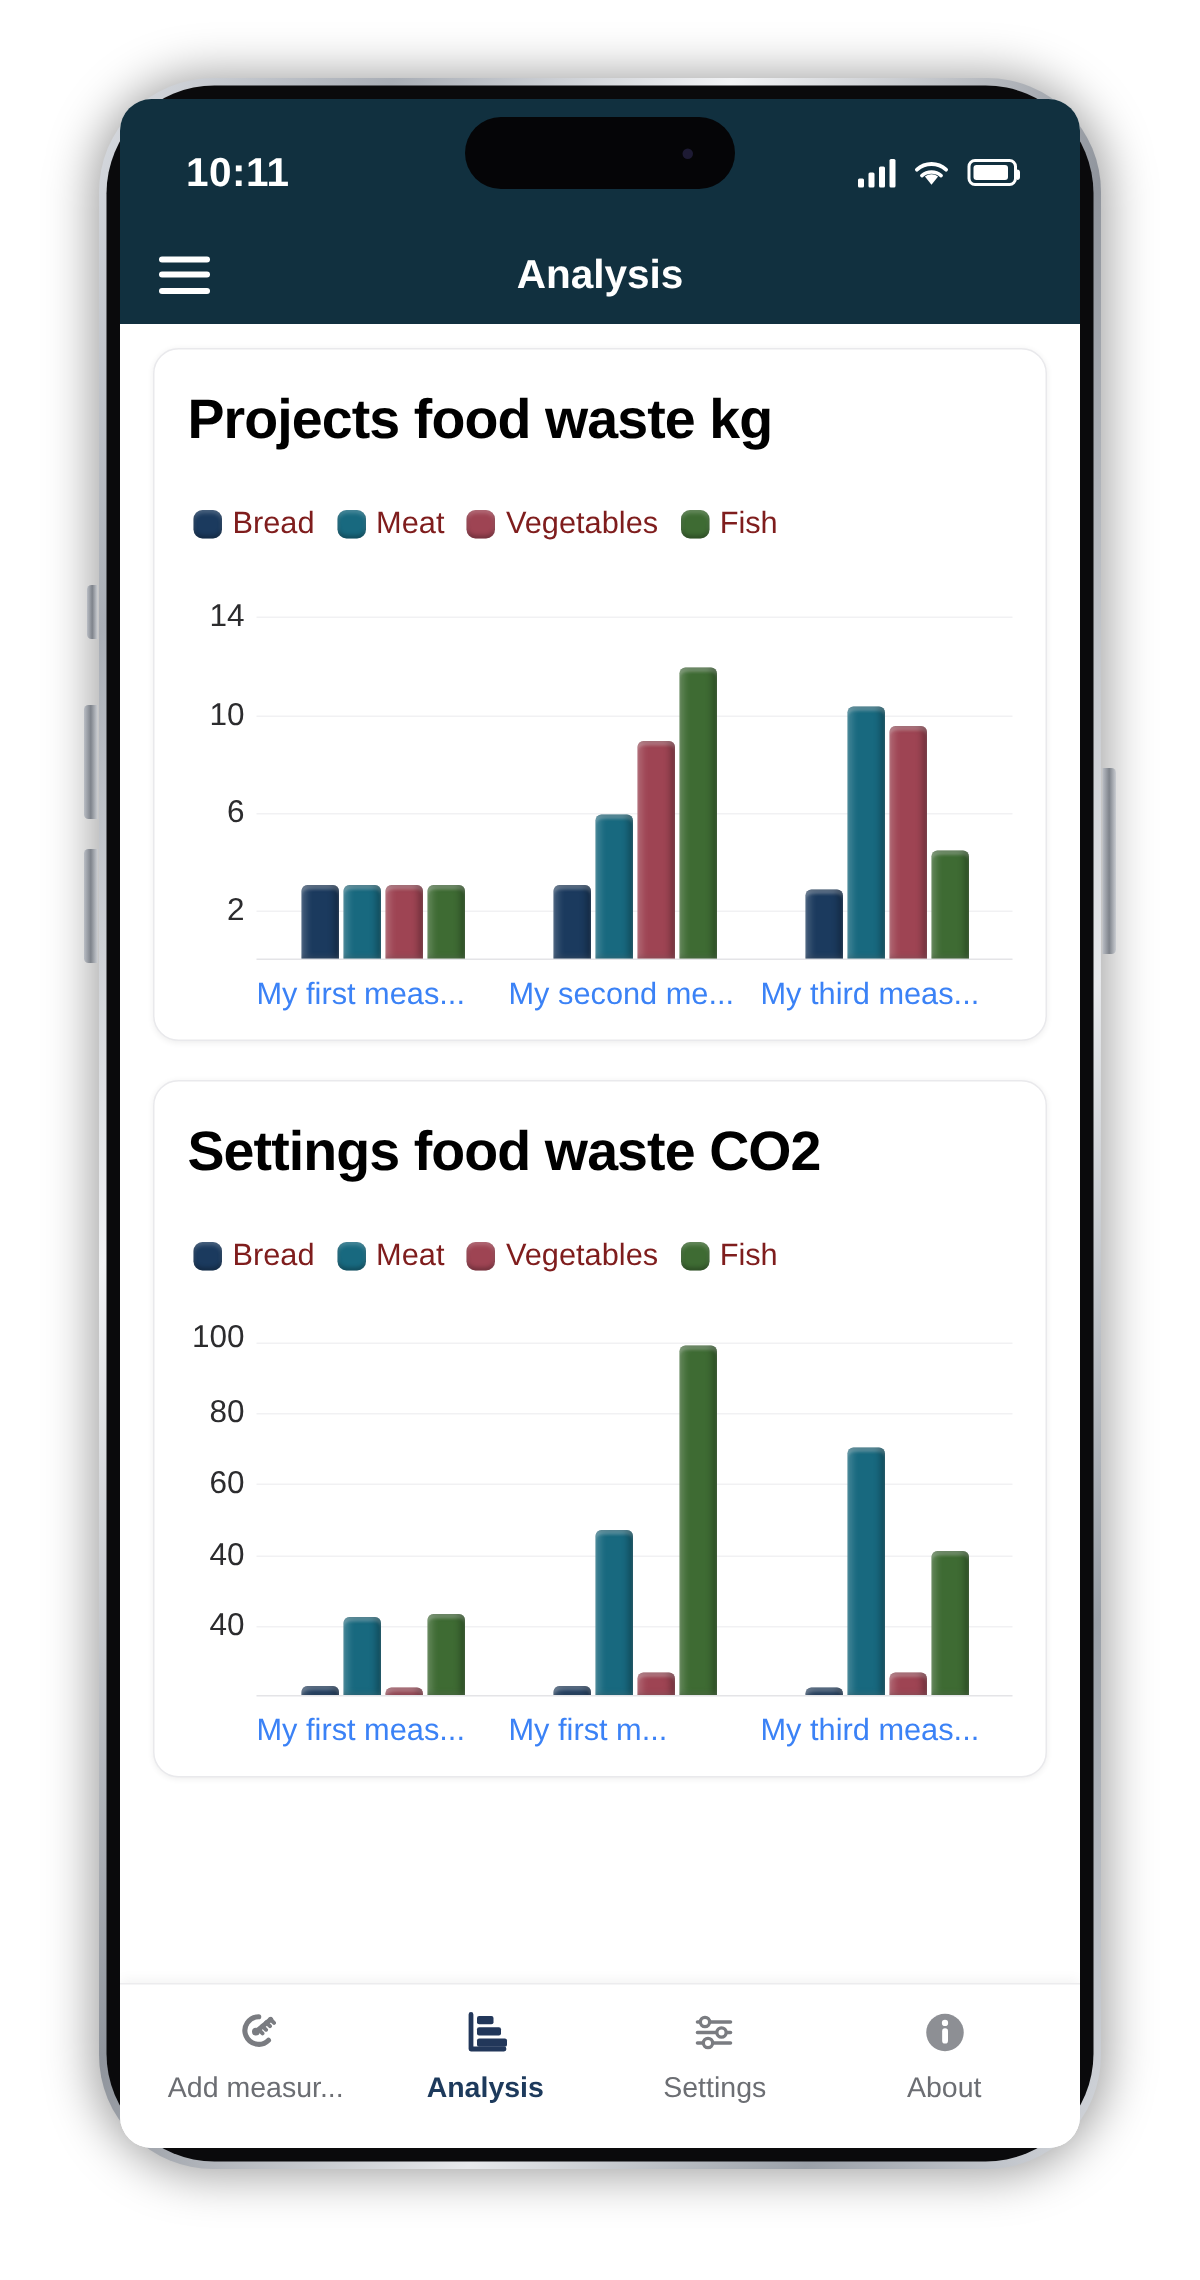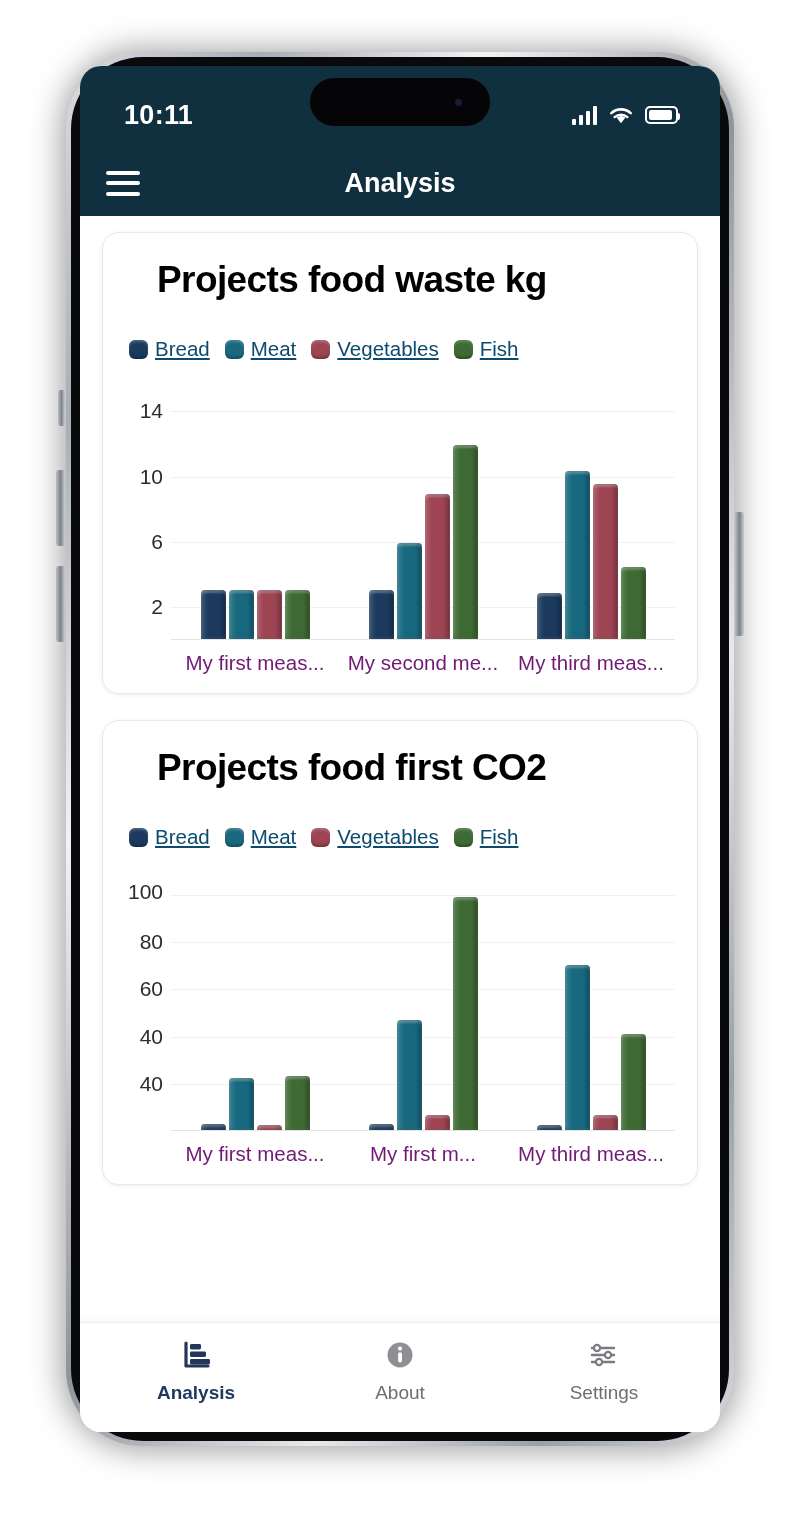--- a/index.html
+++ b/index.html
@@ -120,33 +120,33 @@
   .card{
     background:#fff;
     border:1px solid #e9e9ec;
     border-radius:17px;
     box-shadow:0 1px 4px rgba(0,0,0,.07);
     padding:26px 22px 18px 22px;
     margin-bottom:26px;
   }
   .card-title{
     font-size:37px; font-weight:bold; color:#000;
-    letter-spacing:-.6px; margin-bottom:36px;margin-left:32px;
+    letter-spacing:-.6px; margin-bottom:36px;
   }
 
   .legend{
     display:flex; align-items:center; gap:15px;
     margin:0 0 34px 4px; flex-wrap:nowrap;
   }
   .legend-item{ display:flex; align-items:center; gap:7px; }
   .legend-dot{
     width:19px;height:19px;border-radius:6px;
     box-shadow:inset 0 -2px 3px rgba(0,0,0,.28), inset 0 2px 3px rgba(255,255,255,.22);
   }
-  .legend-label{ font-size:20.5px; color:#0c4a6e;text-decoration:underline; }
+  .legend-label{ font-size:20.5px; color:#7f1d1d; }
 
   
   .plot{ display:flex; }
   .yaxis{
     flex:0 0 auto;
     position:relative;
     width:46px;
   }
   .yaxis .tick{
     position:absolute; right:8px;
@@ -174,22 +174,22 @@
   .bar{
     width:25px;
     border-radius:4px 4px 0 0;
     box-shadow:inset -3px 0 5px rgba(0,0,0,.30), inset 3px 0 5px rgba(255,255,255,.20), inset 0 3px 2px rgba(255,255,255,.25);
     min-height:2px;
   }
   .xaxis{ display:flex; margin-top:11px; }
   .xaxis .pad{ flex:0 0 46px; }
   .xaxis .labels{ flex:1 1 auto; display:flex; justify-content:space-around; }
   .xlabel{
-    flex:1 1 0; text-align:center;
-    font-size:20.5px; color:#701a75; white-space:nowrap;
+    flex:1 1 0; 
+    font-size:20.5px; color:#3b82f6; white-space:nowrap;
   }
 
   
   .bottomnav{
     flex:0 0 auto;
     height:110px;
     background:#fff;
     border-top:1px solid #ececee;
     display:flex; align-items:flex-start;
     padding:12px 14px 0 14px;
@@ -305,21 +305,21 @@
           <div class="pad"></div>
           <div class="labels">
                 <div class="xlabel">My first meas...</div>
                 <div class="xlabel">My second me...</div>
                 <div class="xlabel">My third meas...</div>
               </div>
         </div>
       </div>
 
       <div class="card">
-        <div class="card-title">Projects food first CO2</div>
+        <div class="card-title">Settings food waste CO2</div>
         <div class="legend">
           <div class="legend-item">
             <span class="legend-dot" style="background:#1b3a5e"></span>
             <span class="legend-label">Bread</span>
           </div>
           <div class="legend-item">
             <span class="legend-dot" style="background:#18697f"></span>
             <span class="legend-label">Meat</span>
           </div>
           <div class="legend-item">
@@ -374,57 +374,68 @@
                 <div class="xlabel">My first m...</div>
                 <div class="xlabel">My third meas...</div>
               </div>
         </div>
       </div>
 
     </div>
 
     <div class="bottomnav">
 
+      <div class="navitem">
+        <div class="navicon">
+          <svg width="36" height="36" viewBox="0 0 36 36">
+            <path d="M19.5 7.5 a9.2 9.2 0 1 0 6.5 15.7" stroke="#7a7c81" stroke-width="3.4" fill="none" stroke-linecap="round"></path>
+            <path d="M18.5 16.8 L27.5 9.2" stroke="#7a7c81" stroke-width="3.2" stroke-linecap="round"></path>
+            <circle cx="17.6" cy="17.4" r="2.6" fill="#7a7c81"></circle>
+            <path d="M24.4 11.2 l2.6 2.6 M27.1 9 l2.6 2.6 M21.8 13.6 l2.6 2.6 M19.4 16 l2.6 2.6" stroke="#7a7c81" stroke-width="2.6" stroke-linecap="round"></path>
+          </svg>
+        </div>
+        <div class="navlabel">Add measur...</div>
+      </div>
 
 
       <div class="navitem active">
         <div class="navicon">
           <svg width="36" height="36" viewBox="0 0 36 36">
             <path d="M8 6 L8 29 L30 29" stroke="#22375a" stroke-width="3.2" fill="none" stroke-linecap="round" stroke-linejoin="round"></path>
             <rect x="12" y="7" width="11" height="5.5" rx="1.4" fill="#22375a"></rect>
             <rect x="12" y="14.5" width="16" height="5.5" rx="1.4" fill="#22375a"></rect>
             <rect x="12" y="22" width="20" height="5.5" rx="1.4" fill="#22375a"></rect>
           </svg>
         </div>
         <div class="navlabel">Analysis</div>
       </div>
 
       <div class="navitem">
         <div class="navicon">
           <svg width="36" height="36" viewBox="0 0 36 36">
-            <circle cx="18" cy="18" r="12.5" fill="#8d8f94"></circle>
-            <circle cx="18" cy="11.6" r="2.1" fill="#fff"></circle>
-            <rect x="16.1" y="15.2" width="3.9" height="10.2" rx="1.9" fill="#fff"></rect>
-          </svg>
-        </div>
-        <div class="navlabel">About</div>
-      </div>
-
-      <div class="navitem">
-        <div class="navicon">
-          <svg width="36" height="36" viewBox="0 0 36 36">
             <path d="M6 11 L28 11 M6 18 L28 18 M6 25 L28 25" stroke="#7a7c81" stroke-width="2.4" stroke-linecap="round"></path>
             <circle cx="11" cy="11" r="3.1" fill="#fff" stroke="#7a7c81" stroke-width="2.2"></circle>
             <circle cx="22" cy="18" r="3.1" fill="#fff" stroke="#7a7c81" stroke-width="2.2"></circle>
             <circle cx="13" cy="25" r="3.1" fill="#fff" stroke="#7a7c81" stroke-width="2.2"></circle>
           </svg>
         </div>
         <div class="navlabel">Settings</div>
       </div>
 
+      <div class="navitem">
+        <div class="navicon">
+          <svg width="36" height="36" viewBox="0 0 36 36">
+            <circle cx="18" cy="18" r="12.5" fill="#8d8f94"></circle>
+            <circle cx="18" cy="11.6" r="2.1" fill="#fff"></circle>
+            <rect x="16.1" y="15.2" width="3.9" height="10.2" rx="1.9" fill="#fff"></rect>
+          </svg>
+        </div>
+        <div class="navlabel">About</div>
+      </div>
+
     </div>
 
   </div>
  </div>
 </div>
 
 <div class="side-btn btn-silent"></div>
 <div class="side-btn btn-volup"></div>
 <div class="side-btn btn-voldn"></div>
 <div class="side-btn btn-power"></div>

